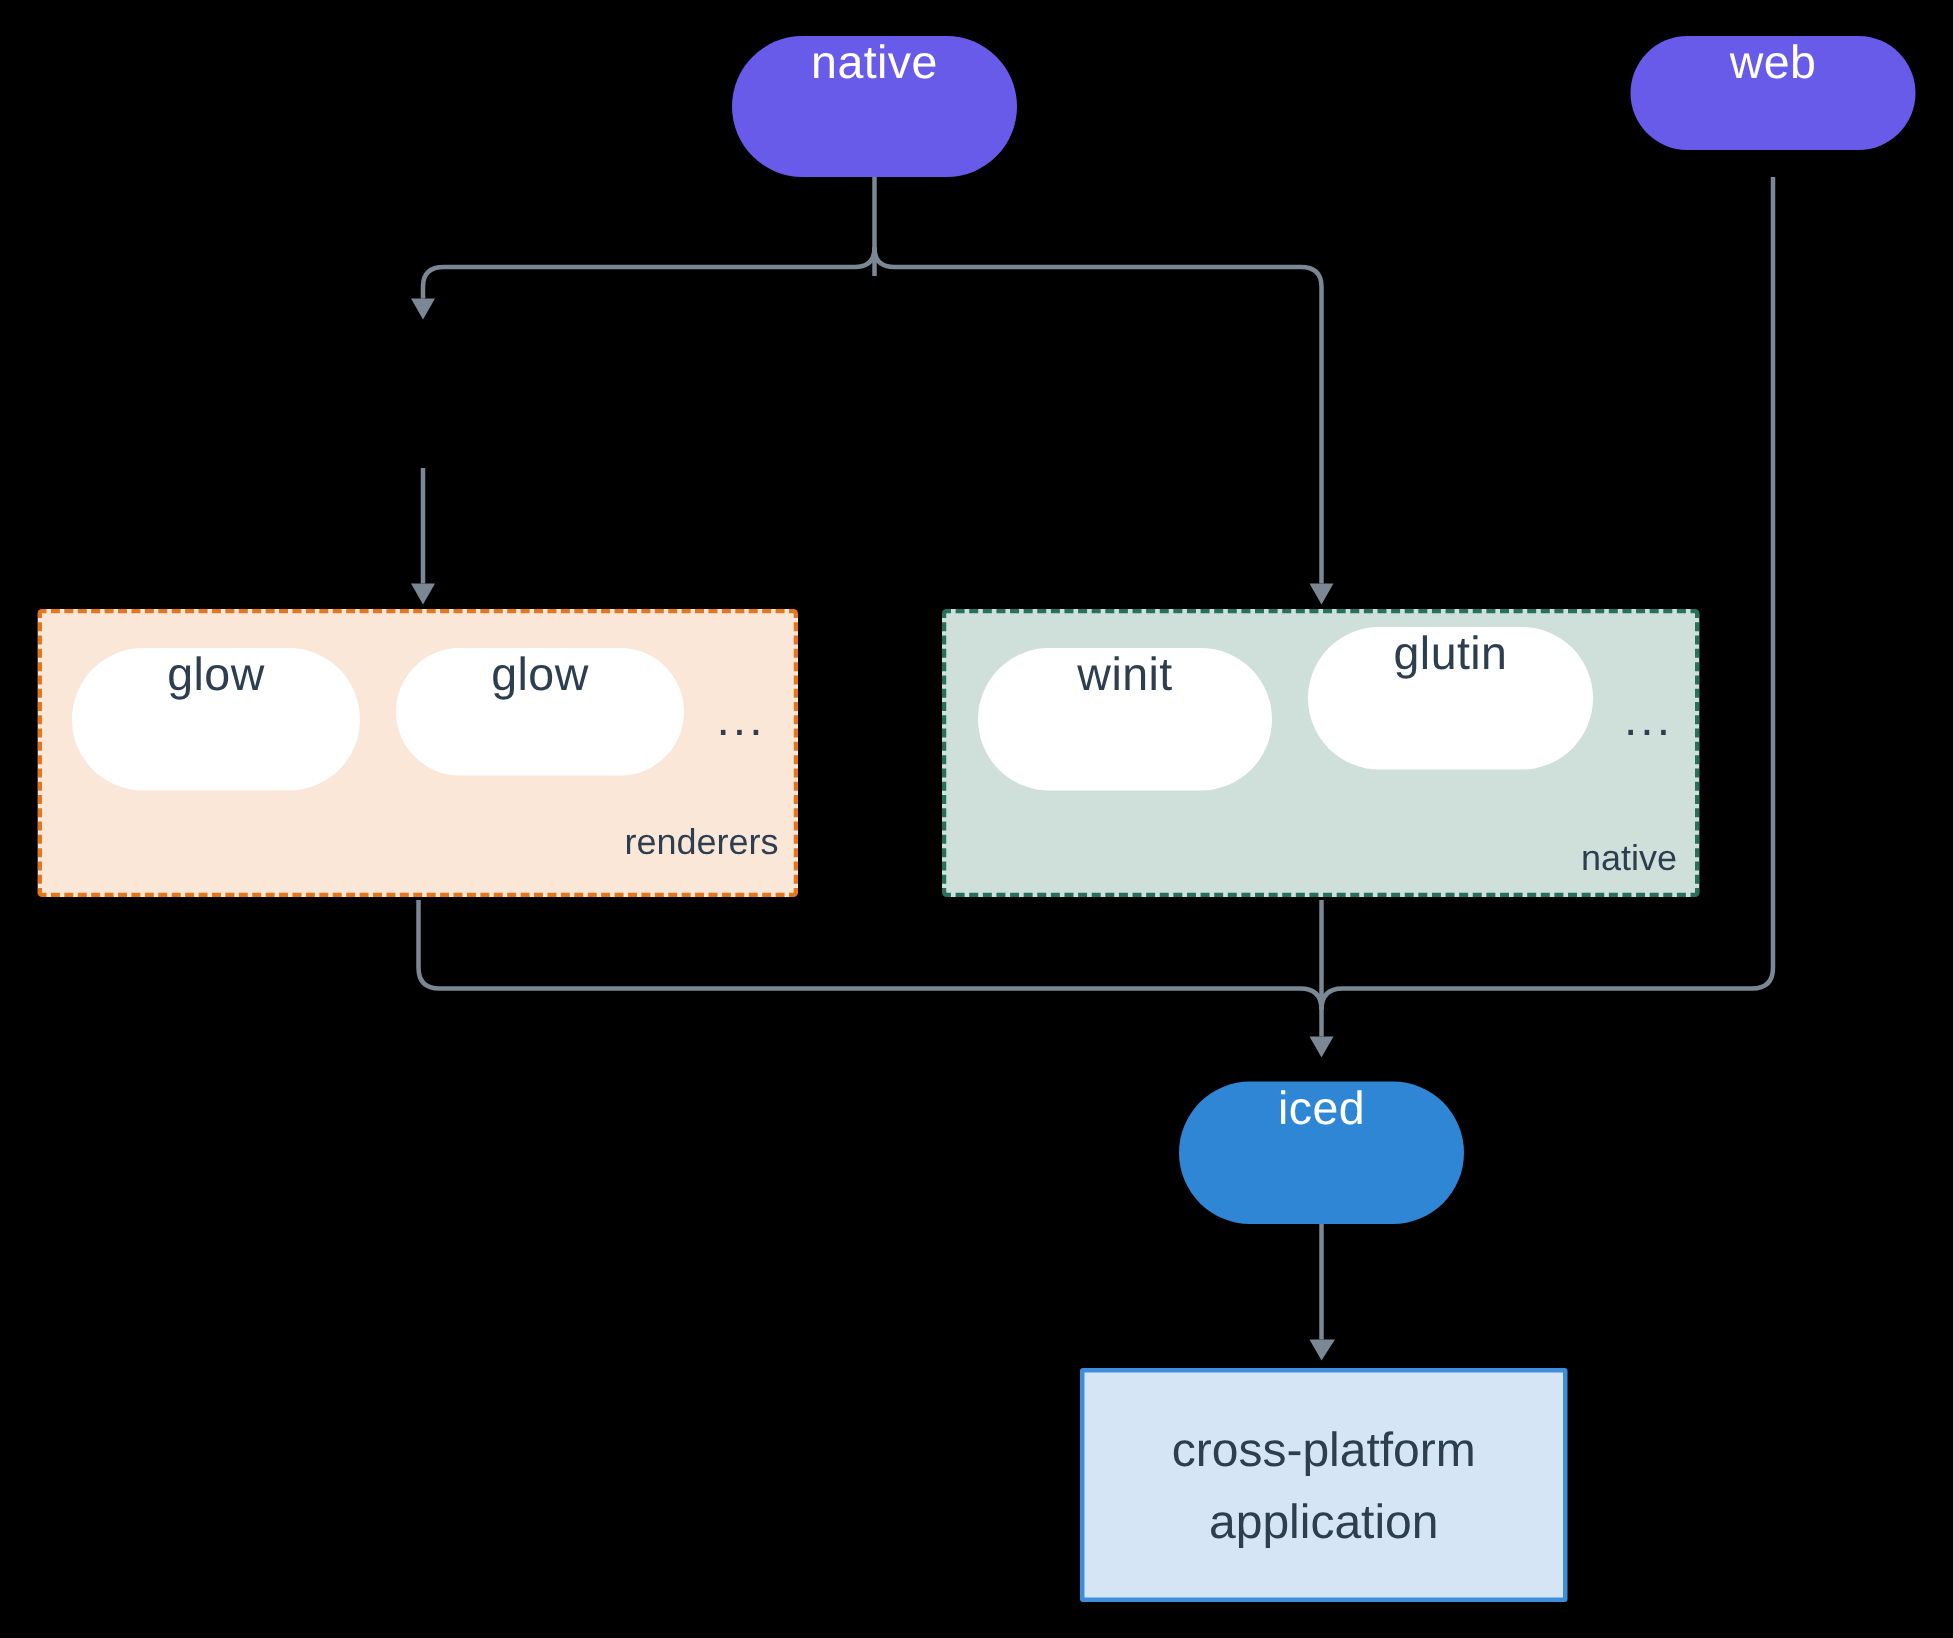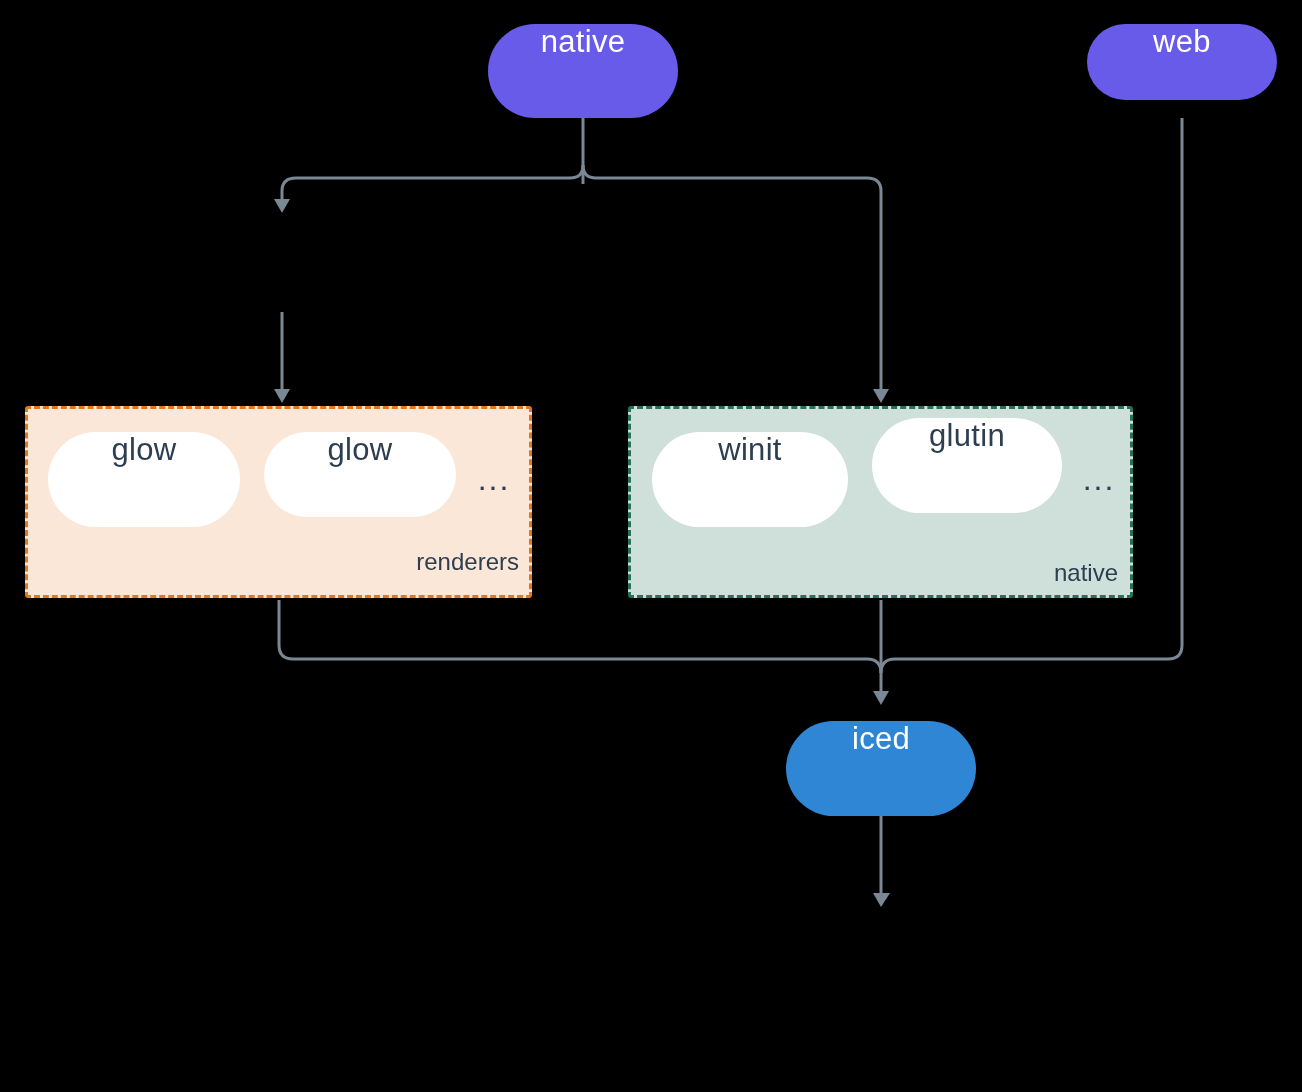--- a/index.html
+++ b/index.html
@@ -137,14 +137,18 @@
       <span>glutin</span>
     </div>
     <div class="ellipsis" style="left:432px; top:23px; width:72px; height:95px;">...</div>
     <div class="group-label" style="right:12px; bottom:8px;">native</div>
   </div>
 
   <div class="pill blue" style="left:786px; top:708px; width:190px; height:95px;margin-top:13px;">
     <span>iced</span>
   </div>
 
+  <div class="appbox" style="left:720px; top:912px; width:325px; height:156px;">
+    <div>cross-platform</div>
+    <div>application</div>
+  </div>
 
 </div>
 
 </body></html>

